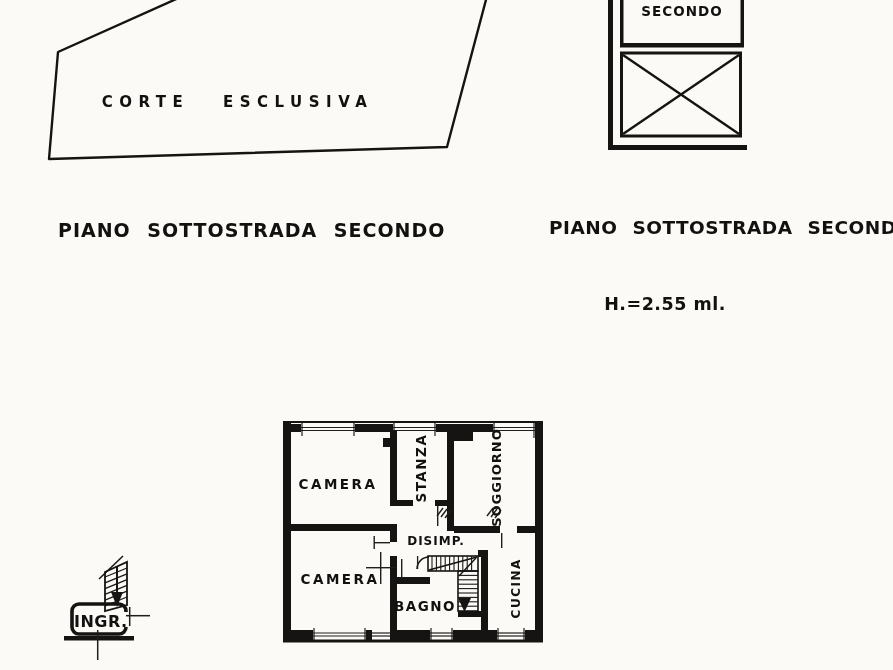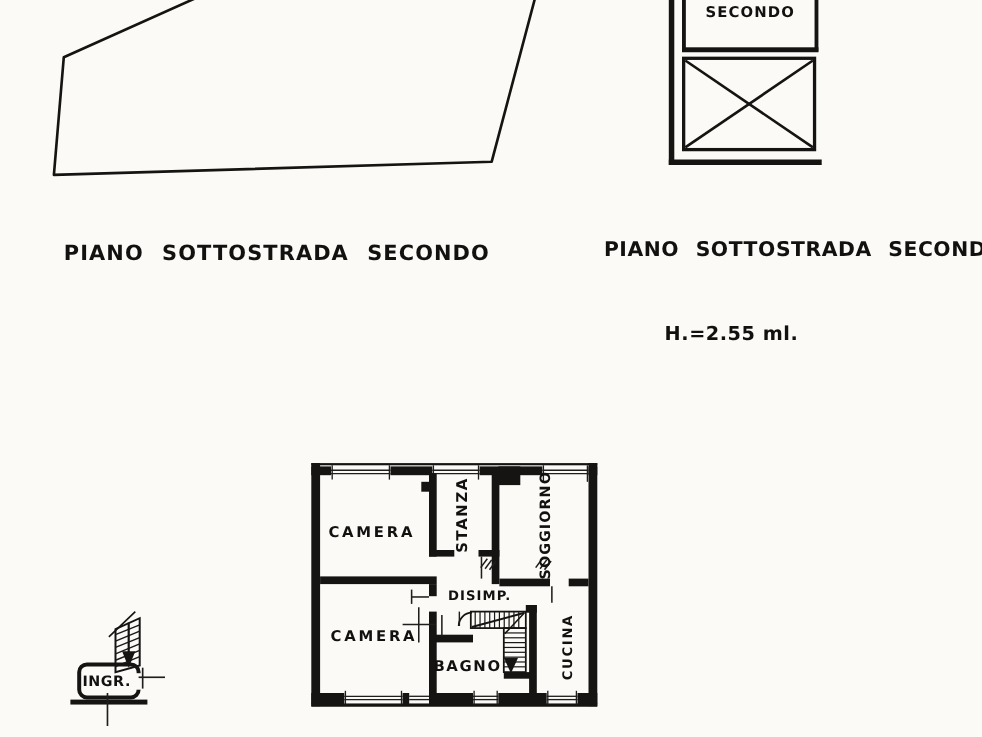--- a/index.html
+++ b/index.html
@@ -190,20 +190,21 @@
       <rect x="72" y="604" width="54" height="30" rx="7" ry="7" fill="#fbfaf7" class="stk" stroke="#161412" stroke-width="3.6"></rect>
       <rect x="121" y="612" width="9" height="15" fill="#fbfaf7"></rect>
       <line x1="126" y1="615.7" x2="150" y2="615.7" stroke="#201e1c" stroke-width="1.5"></line>
       <line x1="129.7" y1="607" x2="129.7" y2="626" stroke="#201e1c" stroke-width="1.5"></line>
 
       <rect class="ink" x="64" y="636" width="70" height="4.5"></rect>
       <line x1="97.7" y1="630" x2="97.7" y2="660" stroke="#201e1c" stroke-width="1.5"></line>
     </g>
   </svg>
 
+  <div class="lbl" style="left:95px;top:95px;width:285px;font-size:15px;letter-spacing:6.5px;word-spacing:22px;">CORTE ESCLUSIVA</div>
 
   <div class="lbl" style="left:632px;top:4px;width:100px;font-size:13.5px;letter-spacing:1px;">SECONDO</div>
 
   <div class="lbl it" style="left:58px;top:221px;width:344px;font-size:19px;letter-spacing:1px;word-spacing:9px;">PIANO SOTTOSTRADA SECONDO</div>
 
   <div class="lbl it" style="left:549px;top:218px;width:322px;font-size:18.5px;letter-spacing:0.5px;word-spacing:8px;">PIANO SOTTOSTRADA SECONDO</div>
 
   <div class="lbl it" style="left:600px;top:260px;width:130px;font-size:17.5px;letter-spacing:0.5px;margin-top:35px;">H.=2.55 ml.</div>
 
   <div class="lbl" style="left:290px;top:477px;width:96px;font-size:13.5px;letter-spacing:2.5px;">CAMERA</div>
@@ -213,15 +214,15 @@
   <div class="lbl vert" style="left:449px;top:472px;width:96px;font-size:13px;letter-spacing:1px;">SOGGIORNO</div>
 
   <div class="lbl" style="left:292px;top:572px;width:96px;font-size:13.5px;letter-spacing:2.5px;">CAMERA</div>
 
   <div class="lbl" style="left:405px;top:535px;width:62px;font-size:12px;letter-spacing:1px;">DISIMP.</div>
 
   <div class="lbl" style="left:394px;top:599px;width:58px;font-size:13.5px;letter-spacing:1.5px;text-align:center;">BAGNO</div>
 
   <div class="lbl vert" style="left:481px;top:582px;width:70px;font-size:12px;letter-spacing:1.5px;">CUCINA</div>
 
-  <div class="lbl" style="left:74px;top:614px;width:46px;font-size:13px;letter-spacing:0.5px;">INGR.</div>
+  <div class="lbl" style="left:74px;top:614px;width:46px;font-size:16px;letter-spacing:0.5px;text-align:right;">INGR.</div>
 
 </div>
 
 </body></html>

